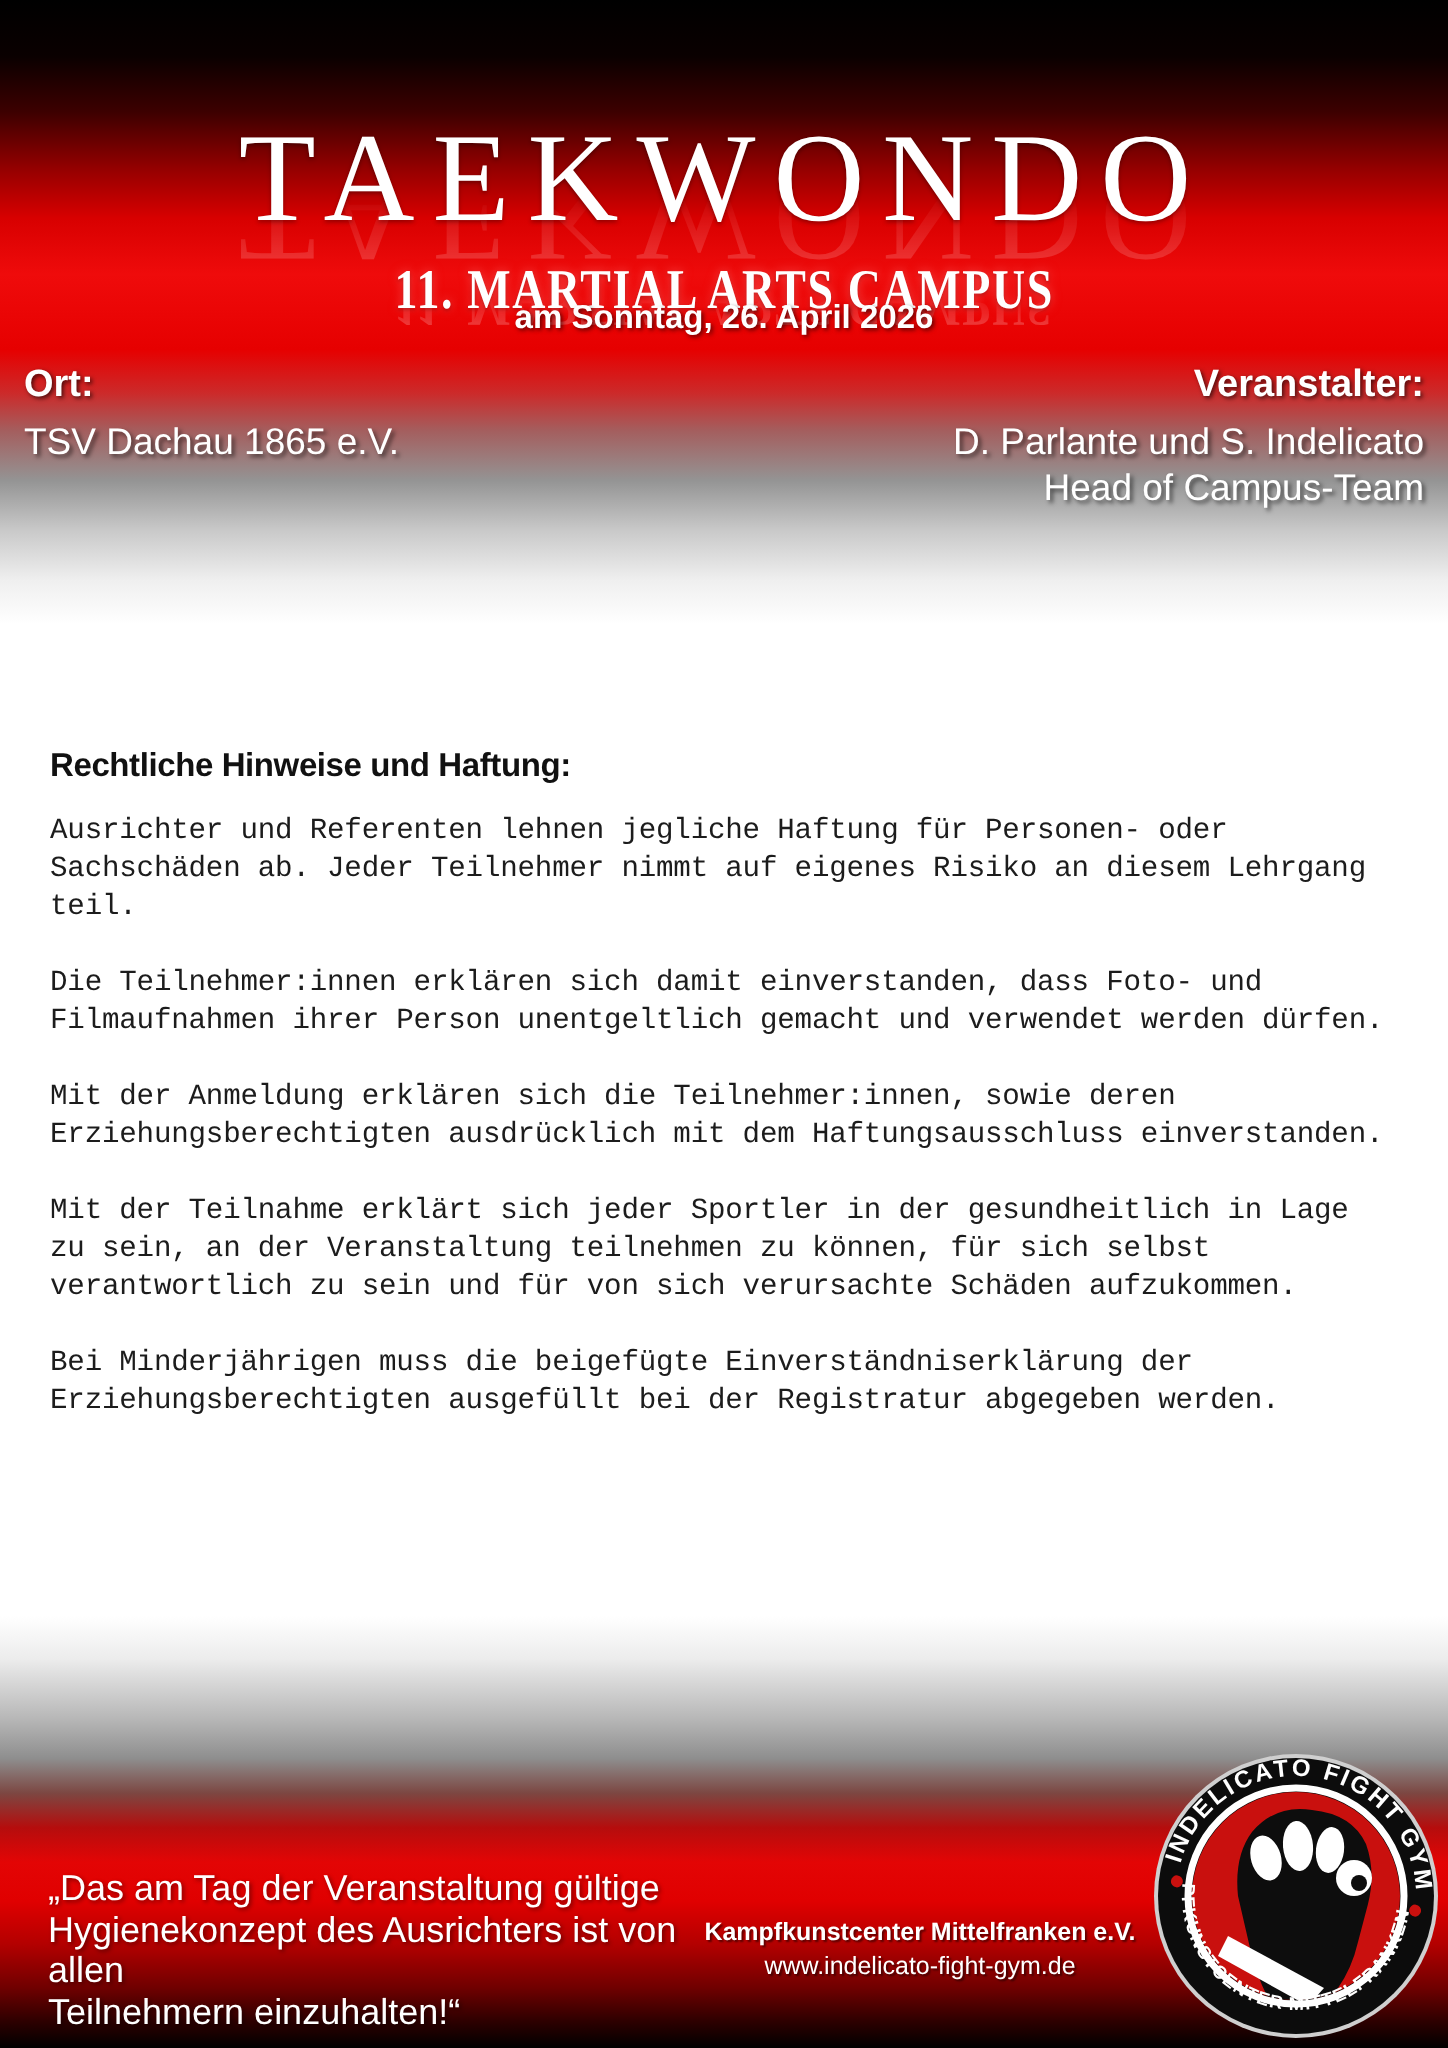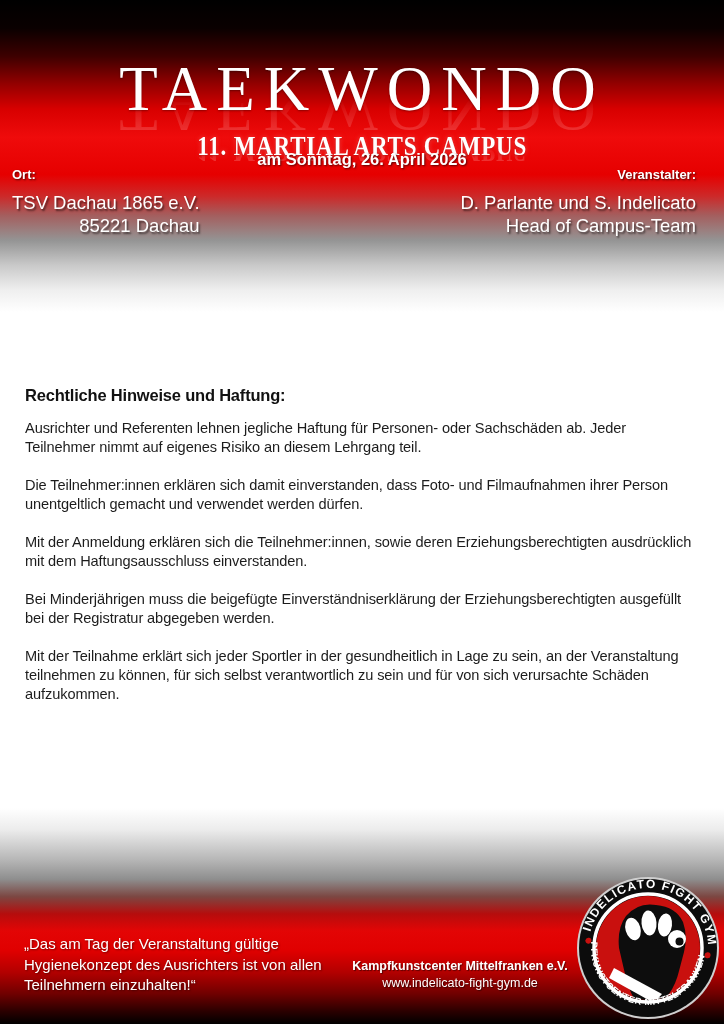--- a/index.html
+++ b/index.html
@@ -46,49 +46,50 @@
     mask-image:linear-gradient(to bottom,rgba(0,0,0,.85),transparent 65%);
   }
   .hero-subtitle-reflection>span{transform:scaleX(.82);display:inline-block;}
   .hero-date{
     position:absolute;top:150px;left:0;width:724px;text-align:center;
     font-size:16.5px;font-weight:700;color:#ffffff;
     text-shadow:1px 1px 2px rgba(0,0,0,.6);
   }
   .info-block{position:absolute;top:163px;font-size:18.5px;color:#ffffff;line-height:23px;}
   .info-left{left:12px;text-align:left;}
-  .info-right{right:28px;text-align:right;}
+  .info-right{right:12px;text-align:right;}
   .info-label{
-    font-weight:700;font-size:13px;margin-bottom:5px;
+    font-weight:700;font-size:19px;margin-bottom:5px;
     text-shadow:1px 1px 2px rgba(0,0,0,.65);
+    margin-top:18px;
   }
   .info-line{text-shadow:1.5px 1.5px 2px rgba(0,0,0,.55);text-align:right;}
 
   
   .content{
-    position:absolute;top:380px;left:25px;right:24px;color:#1c1c1c;
+    position:absolute;top:368px;left:25px;right:24px;color:#1c1c1c;
   }
   .content h3{
     margin:6px 0 14px 0;font-size:16.5px;font-weight:700;letter-spacing:-0.2px;color:#111111;
   }
   .content p{
-    margin:0 0 19px 0;font-size:14.6px;line-height:19px;letter-spacing:-0.1px;
+    margin:0 0 19px 0;font-size:14.6px;line-height:19px;letter-spacing:-0.1px;font-family:Liberation Mono, monospace;
   }
 
   
   .footer{
     position:absolute;left:0;top:808px;width:724px;height:216px;
     background:linear-gradient(180deg,
       #ffffff 0%, #ececec 10%, #b6b6b6 24%, #8e8e8e 33%,
       #7c4742 41%, #b50d0d 49%, #e30505 57%, #e00000 66%,
       #b30000 76%, #700000 86%, #2c0000 94%, #000000 100%);
   }
   .footer-quote{
     position:absolute;left:24px;top:126px;width:320px;
-    font-size:15px;line-height:20.5px;color:#ffffff;white-space:pre-line;
+    font-size:18px;line-height:20.5px;color:#ffffff;white-space:pre-line;
     text-shadow:1px 1px 2px rgba(0,0,0,.45);
   }
   .footer-credit{
     position:absolute;left:330px;top:150px;width:260px;text-align:center;
     font-size:12.5px;line-height:17px;color:#ffffff;font-weight:700;
     text-shadow:1px 1px 1px rgba(0,0,0,.5);
   }
   .footer-credit .url{font-weight:400;}
   .logo{position:absolute;left:576px;top:68px;width:144px;height:144px;}
 </style>
@@ -106,37 +107,36 @@
     </div>
     <div class="hero-subtitle-wrap">
       <h2 class="hero-subtitle">11. MARTIAL ARTS CAMPUS</h2>
     </div>
 
     <div class="hero-date">am Sonntag, 26. April 2026</div>
 
     <div class="info-block info-left">
       <div class="info-label">Ort:</div>
       <div class="info-line">TSV Dachau 1865 e.V.</div>
-      <div class="info-line">85221 Dachau</div>
     </div>
 
     <div class="info-block info-right">
       <div class="info-label">Veranstalter:</div>
       <div class="info-line">D. Parlante und S. Indelicato</div>
       <div class="info-line">Head of Campus-Team</div>
     </div>
   </header>
 
   <main class="content">
     <h3>Rechtliche Hinweise und Haftung:</h3>
     <p>Ausrichter und Referenten lehnen jegliche Haftung für Personen- oder Sachschäden ab. Jeder Teilnehmer nimmt auf eigenes Risiko an diesem Lehrgang teil.</p>
     <p>Die Teilnehmer:innen erklären sich damit einverstanden, dass Foto- und Filmaufnahmen ihrer Person unentgeltlich gemacht und verwendet werden dürfen.</p>
     <p>Mit der Anmeldung erklären sich die Teilnehmer:innen, sowie deren Erziehungsberechtigten ausdrücklich mit dem Haftungsausschluss einverstanden.</p>
+    <p>Mit der Teilnahme erklärt sich jeder Sportler in der gesundheitlich in Lage zu sein, an der Veranstaltung teilnehmen zu können, für sich selbst verantwortlich zu sein und für von sich verursachte Schäden aufzukommen.</p>
     <p>Bei Minderjährigen muss die beigefügte Einverständniserklärung der Erziehungsberechtigten ausgefüllt bei der Registratur abgegeben werden.</p>
-    <p>Mit der Teilnahme erklärt sich jeder Sportler in der gesundheitlich in Lage zu sein, an der Veranstaltung teilnehmen zu können, für sich selbst verantwortlich zu sein und für von sich verursachte Schäden aufzukommen.</p>
   </main>
 
   <footer class="footer">
     <div class="footer-quote">„Das am Tag der Veranstaltung gültige
 Hygienekonzept des Ausrichters ist von allen
 Teilnehmern einzuhalten!“</div>
 
     <div class="footer-credit">
       <div>Kampfkunstcenter Mittelfranken e.V.</div>
       <div class="url">www.indelicato-fight-gym.de</div>

